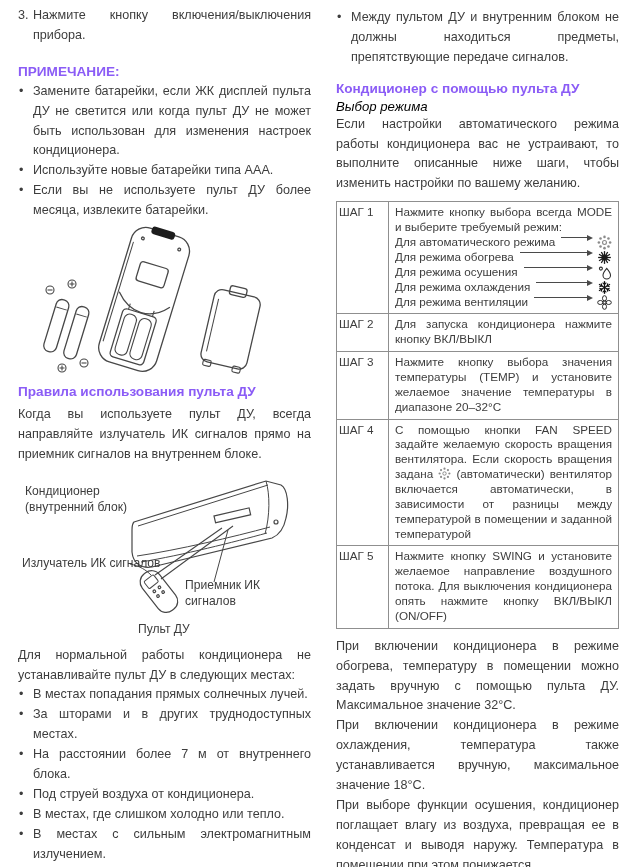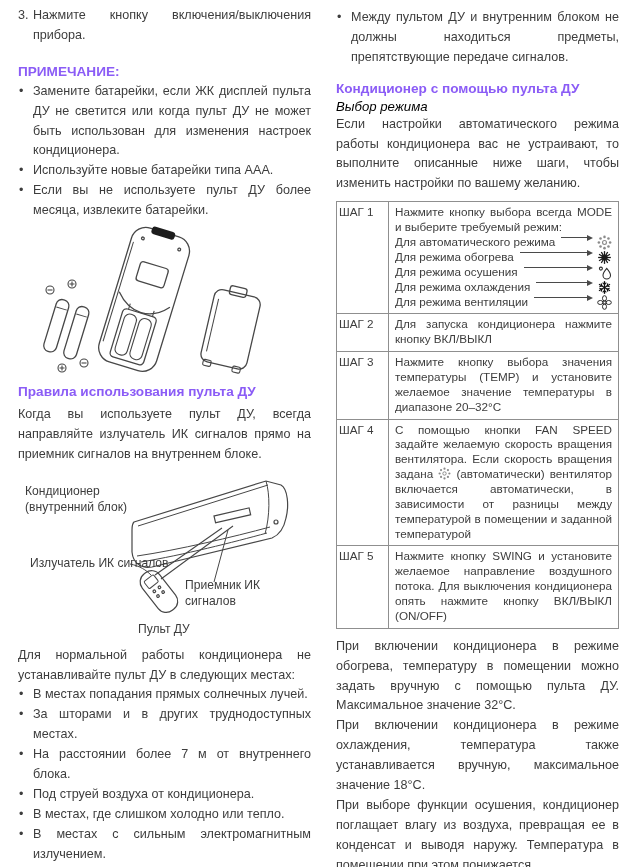--- a/index.html
+++ b/index.html
@@ -149,21 +149,21 @@
           <rect x="-11" y="-2" width="22" height="46" rx="10"></rect>
           <rect x="-6" y="4" width="12" height="9" rx="1.5" stroke-width="1"></rect>
           <circle cx="-3.5" cy="18" r="1.3"></circle>
             <circle cx="3" cy="18" r="1.3"></circle>
           <circle cx="-3.5" cy="24" r="1.3"></circle>
             <circle cx="3" cy="24" r="1.3"></circle>
         </g>
       </svg>
       <div class="fig-label" style="left:0; top:12px;margin-left:7px;">Кондиционер
 (внутренний блок)</div>
-      <div class="fig-label" style="left:12px; top:84px;">Излучатель ИК сигналов</div>
+      <div class="fig-label" style="left:4px; top:84px;">Излучатель ИК сигналов</div>
       <div class="fig-label" style="left:167px; top:106px;">Приемник ИК сигналов</div>
       <div class="fig-label" style="left:120px; top:150px;">Пульт ДУ</div>
     </div>
 
     <p class="just">Для нормальной работы кондиционера не устанавливайте пульт ДУ в следующих местах:</p>
     <ul class="bullets">
       <li>В местах попадания прямых солнечных лучей.</li>
       <li>За шторами и в других труднодоступных местах.</li>
       <li>На расстоянии более 7 м от внутреннего блока.</li>
       <li>Под струей воздуха от кондиционера.</li>

